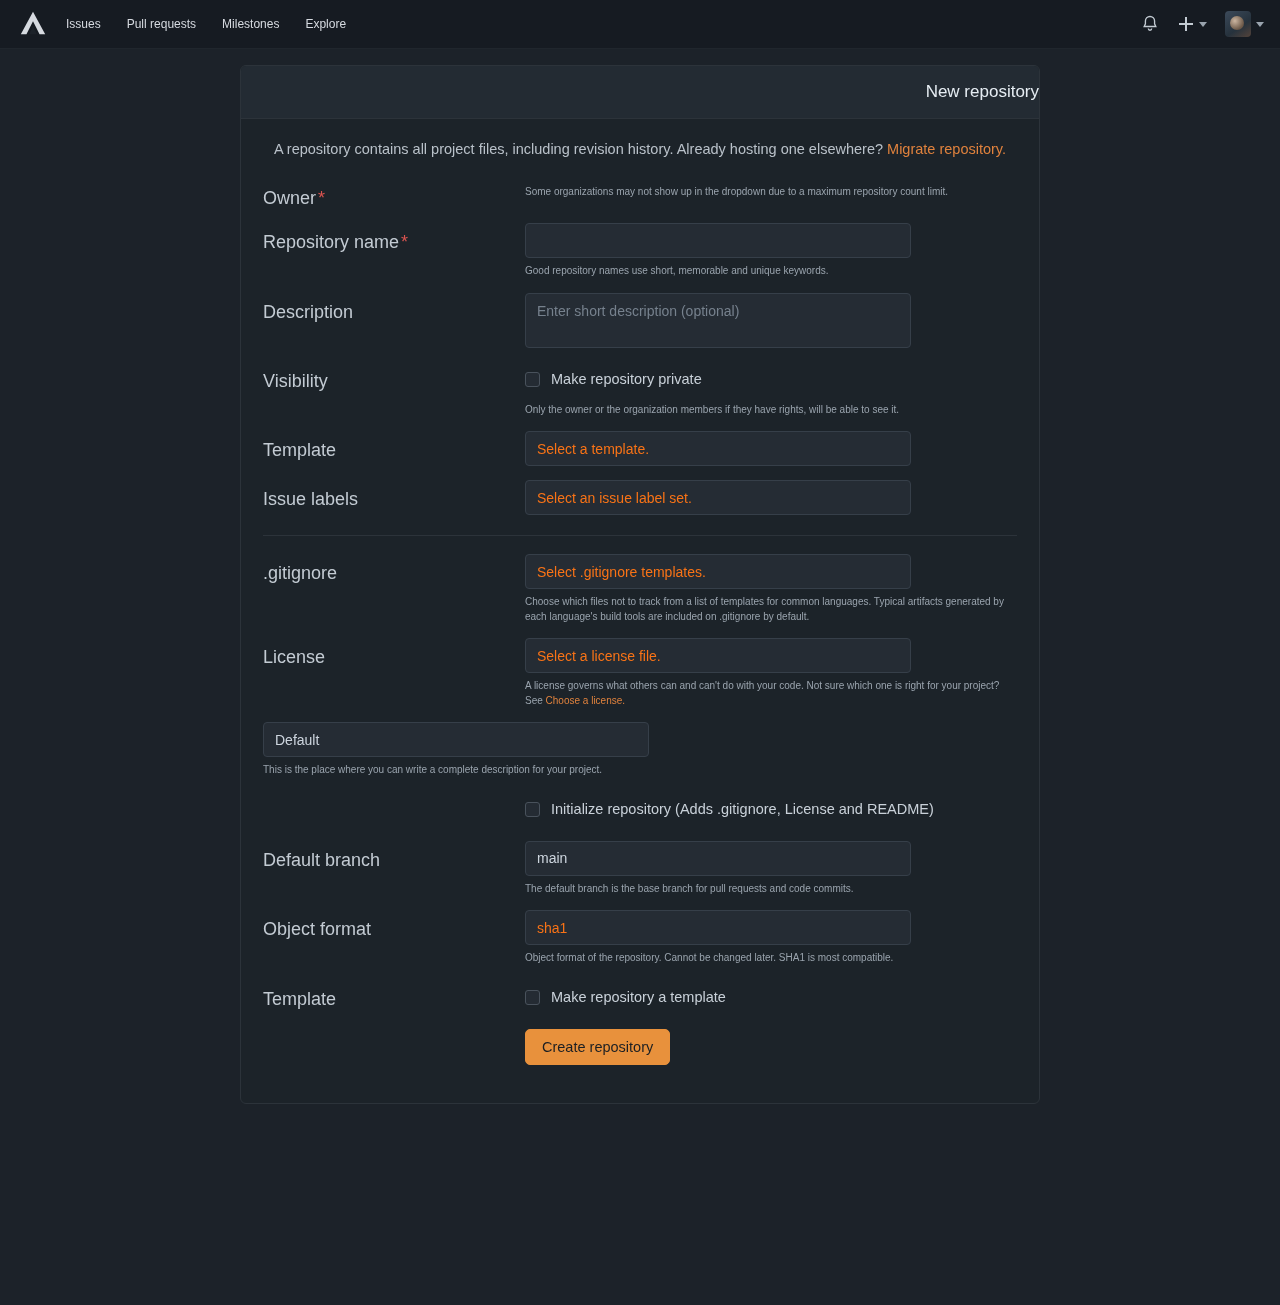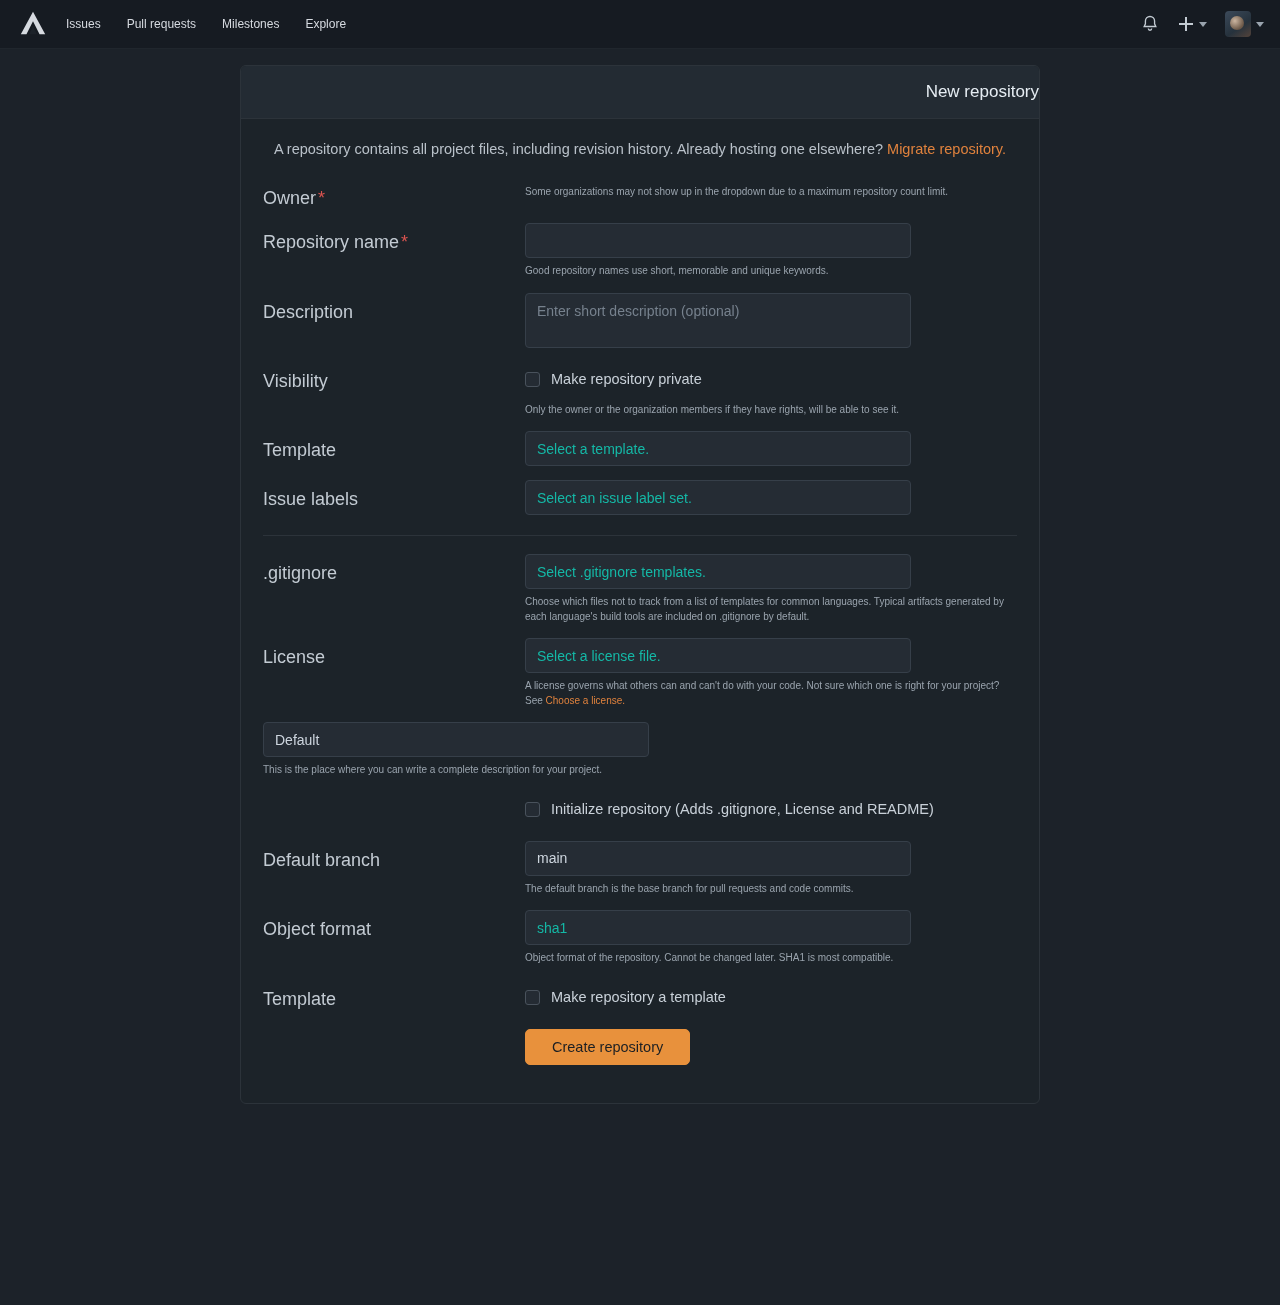--- a/index.html
+++ b/index.html
@@ -127,21 +127,21 @@
     outline: none;
     display: block;
   }
   .input::placeholder { color: #76818d; }
   .select {
     display: flex;
     align-items: center;
     gap: 10px;
     position: relative;
     cursor: pointer;
-    color: #14b8a6;
+    color: #f97316;
   }
   .select.owner { color: #cdd5de; }
   .select .arrow {
     position: absolute;
     right: 12px;
     top: 50%;
     transform: translateY(-50%);
     width: 0; height: 0;
     border-left: 4px solid transparent;
     border-right: 4px solid transparent;
@@ -182,21 +182,21 @@
   }
 
   .field.no-label-offset .control { margin-left: 262px; }
 
   .btn-primary {
     background: #e8913c;
     border: 1px solid #e8913c;
     color: #1b1f23;
     font-size: 14.5px;
     font-family: "Liberation Sans", sans-serif;
-    padding: 9px 26px;
+    padding: 9px 16px;
     border-radius: 5px;
     cursor: pointer;
   }
 </style>
 </head>
 <body>
 
 <div class="navbar">
   <div class="logo">
     <svg width="30" height="30" viewBox="0 0 32 32" aria-hidden="true">

